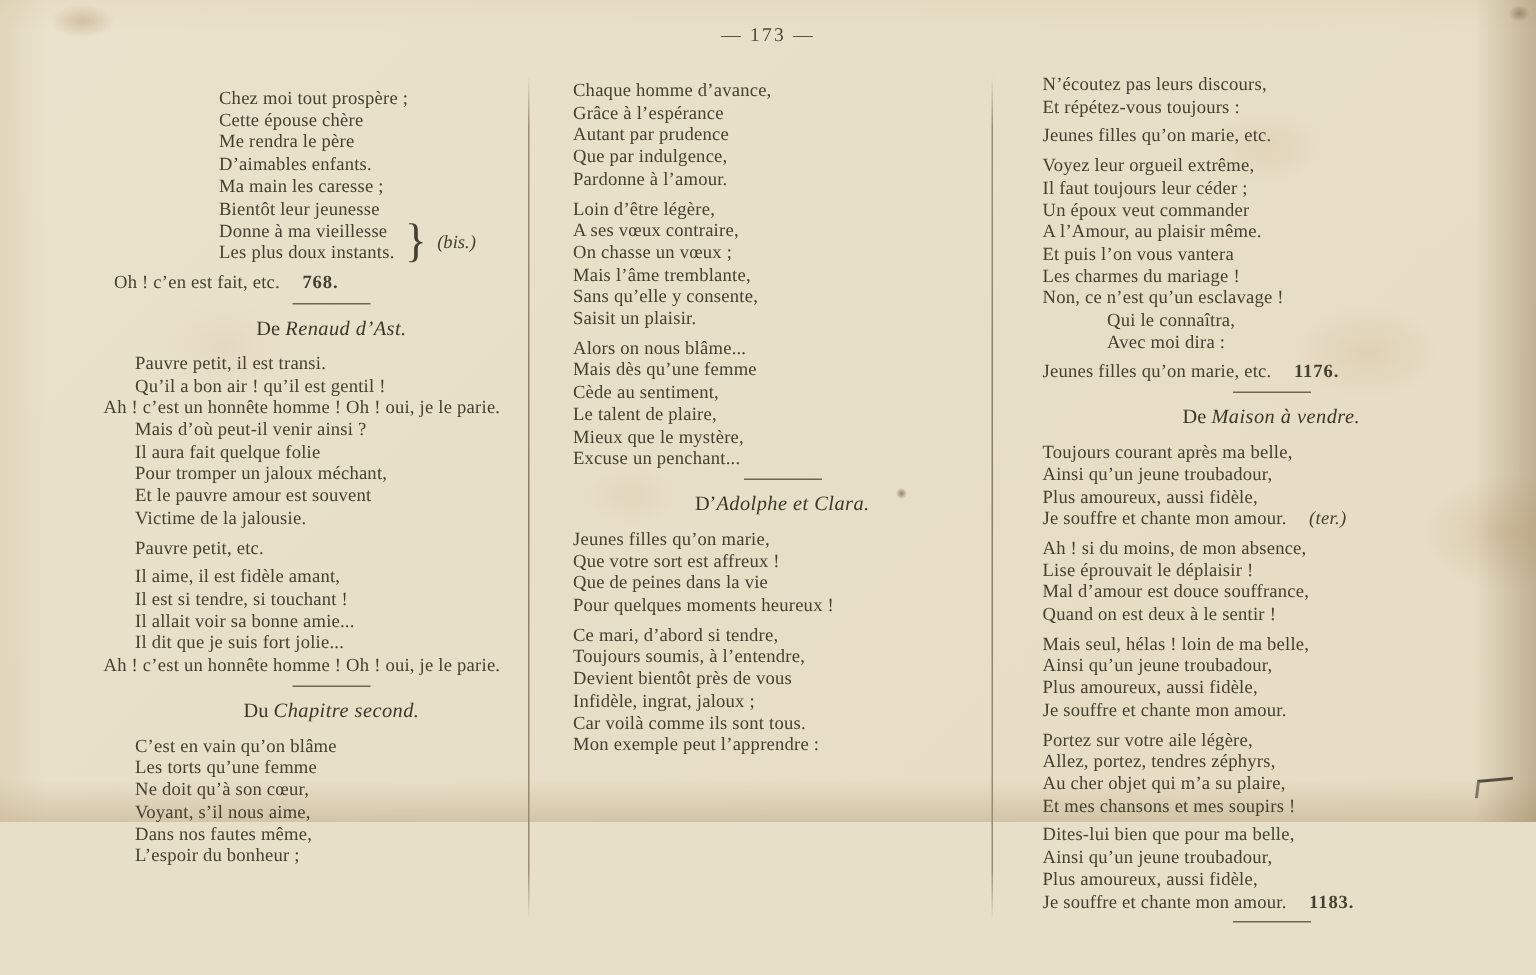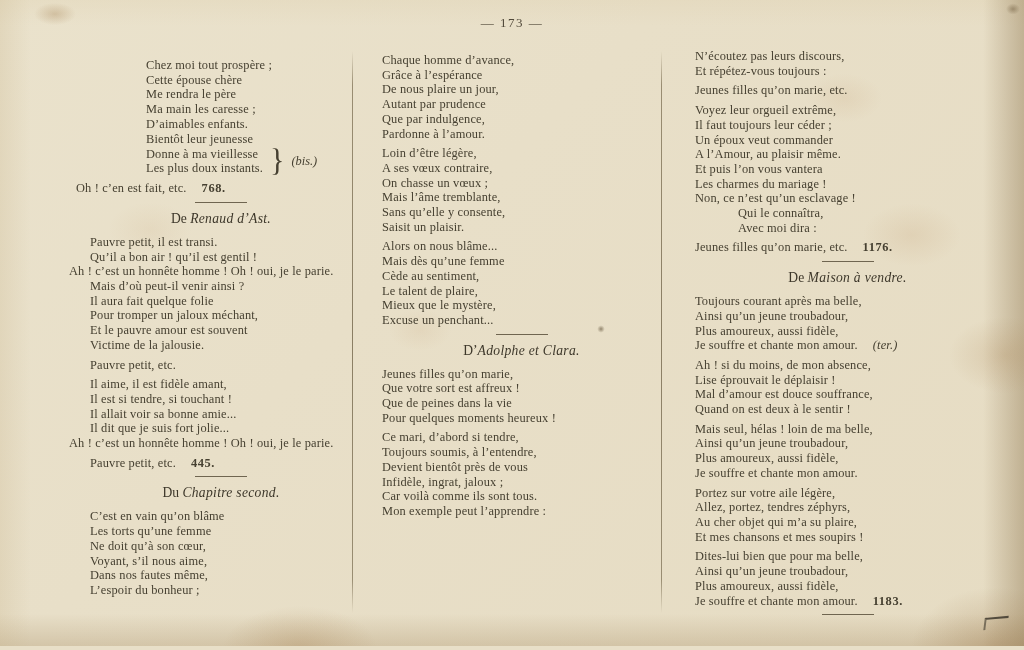--- a/index.html
+++ b/index.html
@@ -2,21 +2,21 @@
 <html><head>
 <meta charset="utf-8">
 <style>
   html,body{margin:0;padding:0;width:1024px;height:650px;overflow:hidden;}
   body{
     font-family:"Liberation Serif","DejaVu Serif",serif;
     color:#464031;
     background:#e8dfc8;
   }
   .page{
-    position:relative;width:1024px;height:646px;
+    position:relative;width:1024px;height:548px;
     background:
       radial-gradient(ellipse 30px 16px at 55px 14px, rgba(150,110,60,.28), transparent 70%),
       radial-gradient(ellipse 10px 8px at 1013px 9px, rgba(100,80,50,.45), transparent 70%),
       radial-gradient(ellipse 5px 5px at 601px 329px, rgba(90,75,50,.6), transparent 75%),
       radial-gradient(ellipse 70px 45px at 912px 235px, rgba(180,135,85,.14), transparent 70%),
       radial-gradient(ellipse 55px 35px at 844px 98px, rgba(185,140,90,.12), transparent 70%),
       radial-gradient(ellipse 45px 30px at 420px 330px, rgba(185,140,90,.10), transparent 70%),
       radial-gradient(ellipse 110px 60px at 300px 648px, rgba(160,120,70,.28), transparent 70%),
       radial-gradient(ellipse 80px 55px at 1005px 355px, rgba(165,125,75,.22), transparent 70%),
       radial-gradient(ellipse 120px 90px at 995px 650px, rgba(145,108,62,.33), transparent 70%),
@@ -63,22 +63,22 @@
 <body>
 
 <div class="page">
   <div class="page-number">— 173 —</div>
   <div class="columns">
     <div class="column c1">
         <div class="stanza songlet">
           <div class="line">Chez moi tout prospère ;</div>
           <div class="line">Cette épouse chère</div>
           <div class="line">Me rendra le père</div>
+          <div class="line">D’aimables enfants.</div>
           <div class="line">Ma main les caresse ;</div>
-          <div class="line">D’aimables enfants.</div>
           <div class="line">Bientôt leur jeunesse</div>
           <div class="bis-wrap">
             <div>
               <div class="line">Donne à ma vieillesse</div>
               <div class="line">Les plus doux instants.</div>
             </div>
             <div class="brace">}</div>
             <div class="bis-label">(bis.)</div>
           </div>
         </div>
@@ -100,40 +100,36 @@
         <div class="stanza">
           <div class="line">Pauvre petit, etc.</div>
         </div>
         <div class="stanza">
           <div class="line">Il aime, il est fidèle amant,</div>
           <div class="line">Il est si tendre, si touchant !</div>
           <div class="line">Il allait voir sa bonne amie...</div>
           <div class="line">Il dit que je suis fort jolie...</div>
           <div class="line hang">Ah ! c’est un honnête homme ! Oh ! oui, je le parie.</div>
         </div>
-        <div class="stanza">
-          <div class="line">Pauvre petit, etc.<span class="num">445.</span></div>
-        </div>
         <div class="rule"></div>
         <div class="heading"><span>Du </span><i>Chapitre second.</i></div>
         <div class="stanza">
           <div class="line">C’est en vain qu’on blâme</div>
           <div class="line">Les torts qu’une femme</div>
           <div class="line">Ne doit qu’à son cœur,</div>
           <div class="line">Voyant, s’il nous aime,</div>
           <div class="line">Dans nos fautes même,</div>
           <div class="line">L’espoir du bonheur ;</div>
         </div>
       </div>
     <div class="divider"></div>
     <div class="column c2">
         <div class="stanza">
           <div class="line">Chaque homme d’avance,</div>
           <div class="line">Grâce à l’espérance</div>
-          <div class="line">De nous plaire un jour,</div>
           <div class="line">Autant par prudence</div>
           <div class="line">Que par indulgence,</div>
           <div class="line">Pardonne à l’amour.</div>
         </div>
         <div class="stanza">
           <div class="line">Loin d’être légère,</div>
           <div class="line">A ses vœux contraire,</div>
           <div class="line">On chasse un vœux ;</div>
           <div class="line">Mais l’âme tremblante,</div>
           <div class="line">Sans qu’elle y consente,</div>

